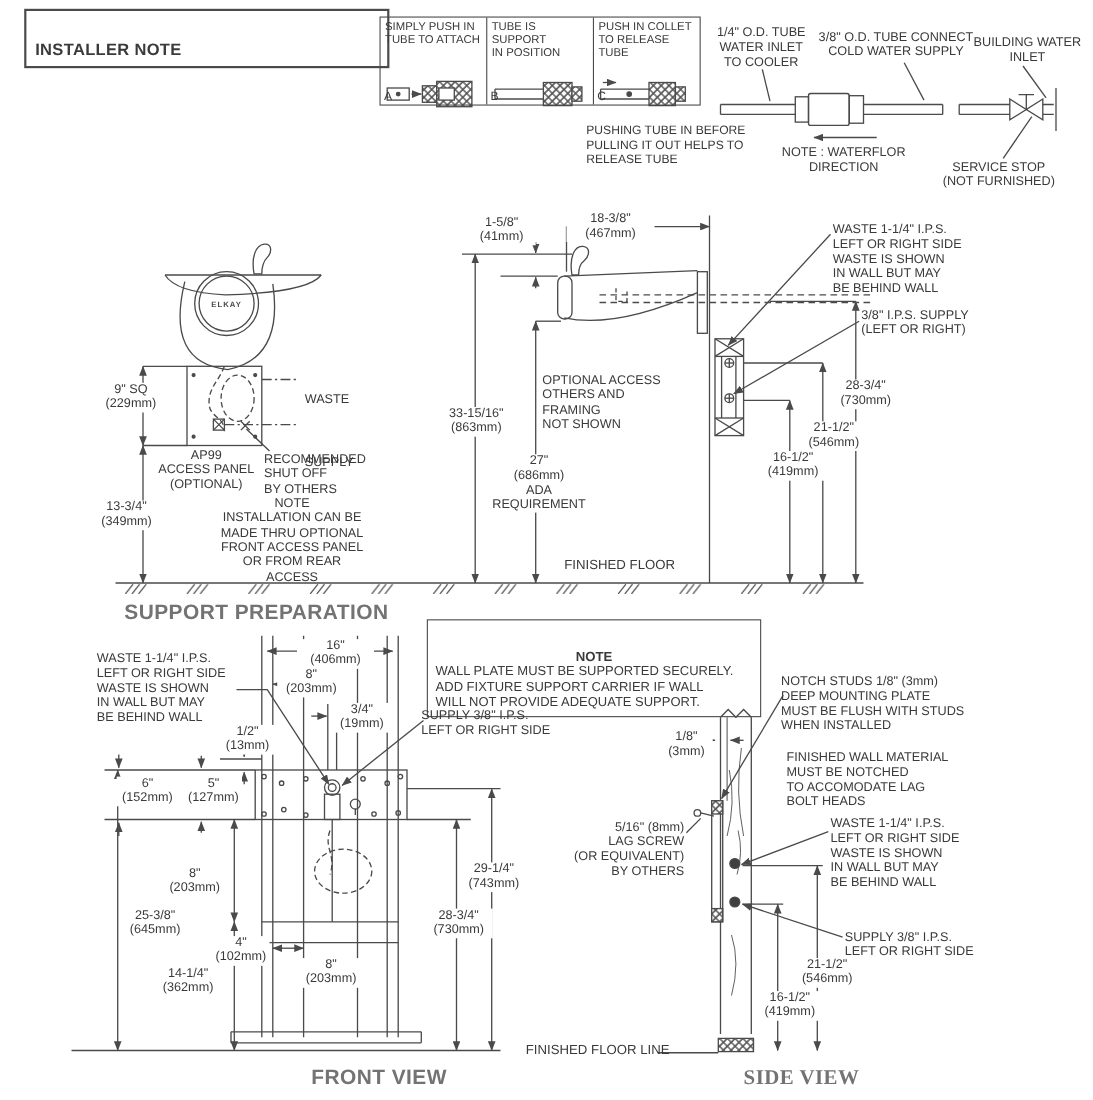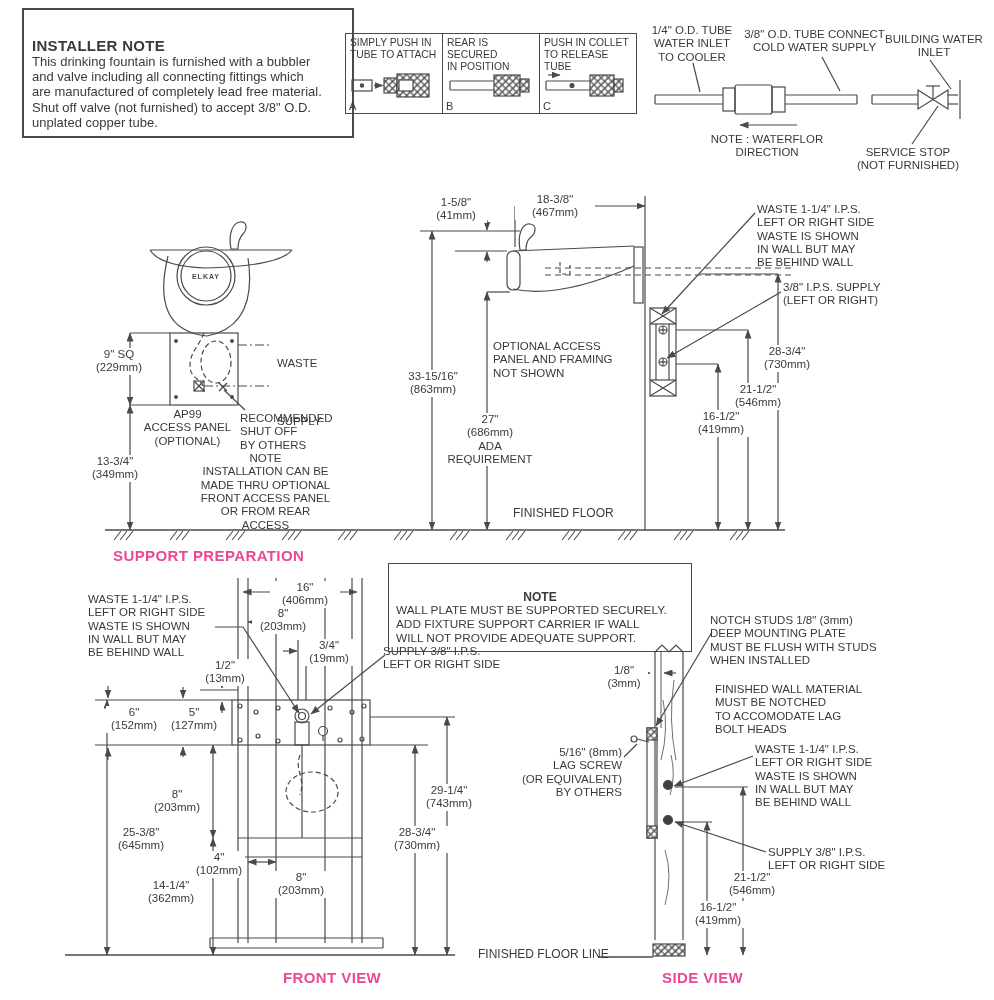--- a/index.html
+++ b/index.html
@@ -3,30 +3,30 @@
 <meta charset="utf-8">
 <style>
   html,body{margin:0;padding:0;background:#fff;}
   #page{position:relative;width:994px;height:1000px;background:#ffffff;
         font-family:"Liberation Sans","DejaVu Sans",sans-serif;color:#3a3a3a;overflow:hidden;}
   #art{position:absolute;left:0;top:0;z-index:0;}
   .lbl{position:absolute;z-index:1;white-space:pre-line;font-size:11.5px;line-height:1.16;color:#3a3a3a;}
   .ctr{text-align:center;}
   .rt{text-align:right;}
   .dim{background:#fff;}
-  .cap{font-weight:bold;font-size:15px;letter-spacing:.4px;color:#ec4899;}
+  .cap{font-weight:bold;font-size:19px;letter-spacing:.4px;color:#737373;}
   .notebox{position:absolute;z-index:1;border:2px solid #4a4a4a;}
   .nb-title{font-weight:bold;margin-top:24px;}
   #installer-box{left:22px;top:8px;width:312px;padding:3px 8px 6px 8px;}
   #installer-box .nb-title{font-size:15px;letter-spacing:.3px;}
   #installer-box .nb-body{font-size:13px;line-height:1.17;white-space:pre-line;}
   #wallnote-box{left:388px;top:563px;width:288px;padding:2px 7px 5px 7px;border-width:1.5px;}
   #wallnote-box .nb-title{font-size:12px;text-align:center;}
   #wallnote-box .nb-body{font-size:11.8px;line-height:1.18;white-space:pre-line;}
-  #qc-box{left:345px;top:33px;width:290px;height:79px;border-width:1.5px;display:flex;z-index:1;}
+  #qc-box{left:345px;top:15px;width:290px;height:79px;border-width:1.5px;display:flex;z-index:1;}
   .qc-cell{position:relative;flex:1;border-right:1.5px solid #4a4a4a;}
   .qc-cell:last-child{border-right:none;}
   .qc-cap{position:absolute;left:4px;top:3px;font-size:10.3px;line-height:1.15;white-space:pre-line;}
   .qc-letter{position:absolute;left:3px;bottom:1px;font-size:11px;}
   #qc-title{left:344px;top:8px;font-size:14px;letter-spacing:.2px;color:#333;}
   svg text{font-family:"Liberation Sans","DejaVu Sans",sans-serif;}
 </style>
 </head>
 <body>
 
@@ -261,46 +261,44 @@
     <line x1="766" y1="852" x2="675" y2="822" marker-end="url(#ar)"></line>
     <line x1="675" y1="787" x2="748" y2="787"></line>
     <line x1="743" y1="787" x2="743" y2="955" marker-start="url(#ar)" marker-end="url(#ar)"></line>
     <line x1="675" y1="822" x2="712" y2="822"></line>
     <line x1="707" y1="822" x2="707" y2="955" marker-start="url(#ar)" marker-end="url(#ar)"></line>
   </g>
 </svg>
 
 <div id="installer-box" class="notebox">
   <div class="nb-title">INSTALLER NOTE</div>
-  <div class="nb-body">This drinking fountain is furnished with a bubbler
-and valve including all connecting fittings which
-are manufactured of completely lead free material.
-Shut off valve (not furnished) to accept 3/8" O.D.
-unplated copper tube.</div>
 </div>
 
 
 <div id="qc-box" class="notebox" style="background:transparent;">
   <div class="qc-cell">
     <div class="qc-cap">SIMPLY PUSH IN
 TUBE TO ATTACH</div>
     <div class="qc-letter">A</div>
   </div>
   <div class="qc-cell">
-    <div class="qc-cap">REAR IS SECURED
+    <div class="qc-cap">TUBE IS SUPPORT
 IN POSITION</div>
     <div class="qc-letter">B</div>
   </div>
   <div class="qc-cell">
     <div class="qc-cap">PUSH IN COLLET
 TO RELEASE TUBE</div>
     <div class="qc-letter">C</div>
   </div>
 </div>
 
+<div class="lbl" style="left:533px;top:113px;width:170px;font-size:11px;">PUSHING TUBE IN BEFORE
+PULLING IT OUT HELPS TO
+RELEASE TUBE</div>
 
 <div class="lbl ctr" style="left:637px;top:24px;width:110px;">1/4" O.D. TUBE
 WATER INLET
 TO COOLER</div>
 <div class="lbl ctr" style="left:737px;top:28px;width:155px;">3/8" O.D. TUBE CONNECT
 COLD WATER SUPPLY</div>
 <div class="lbl ctr" style="left:880px;top:33px;width:108px;">BUILDING WATER
 INLET</div>
 <div class="lbl ctr" style="left:700px;top:133px;width:134px;">NOTE : WATERFLOR
 DIRECTION</div>
@@ -337,21 +335,21 @@
 <div class="lbl ctr dim" style="left:80px;top:455px;width:70px;">13-3/4"
 (349mm)</div>
 <div class="lbl ctr" style="left:198px;top:452px;width:135px;">NOTE
 INSTALLATION CAN BE
 MADE THRU OPTIONAL
 FRONT ACCESS PANEL
 OR FROM REAR ACCESS</div>
 <div class="lbl ctr dim" style="left:398px;top:370px;width:70px;">33-15/16"
 (863mm)</div>
 <div class="lbl" style="left:493px;top:340px;width:130px;">OPTIONAL ACCESS
-PANEL AND FRAMING
+OTHERS AND FRAMING
 NOT SHOWN</div>
 <div class="lbl ctr dim" style="left:445px;top:413px;width:90px;">27"
 (686mm)
 ADA
 REQUIREMENT</div>
 <div class="lbl" style="left:513px;top:507px;font-size:12px;">FINISHED FLOOR</div>
 <div class="lbl cap" style="left:113px;top:547px;">SUPPORT PREPARATION</div>
 
 <div id="wallnote-box" class="notebox">
   <div class="nb-title">NOTE</div>
@@ -414,15 +412,15 @@
 LEFT OR RIGHT SIDE
 WASTE IS SHOWN
 IN WALL BUT MAY
 BE BEHIND WALL</div>
 <div class="lbl" style="left:768px;top:846px;width:150px;">SUPPLY 3/8" I.P.S.
 LEFT OR RIGHT SIDE</div>
 <div class="lbl ctr dim" style="left:720px;top:871px;width:64px;">21-1/2"
 (546mm)</div>
 <div class="lbl ctr dim" style="left:686px;top:901px;width:64px;">16-1/2"
 (419mm)</div>
-<div class="lbl cap" style="left:662px;top:969px;">SIDE VIEW</div>
+<div class="lbl cap" style="left:676px;top:969px;font-family:Liberation Serif, serif;">SIDE VIEW</div>
 
 </div>
 
 </body></html>

